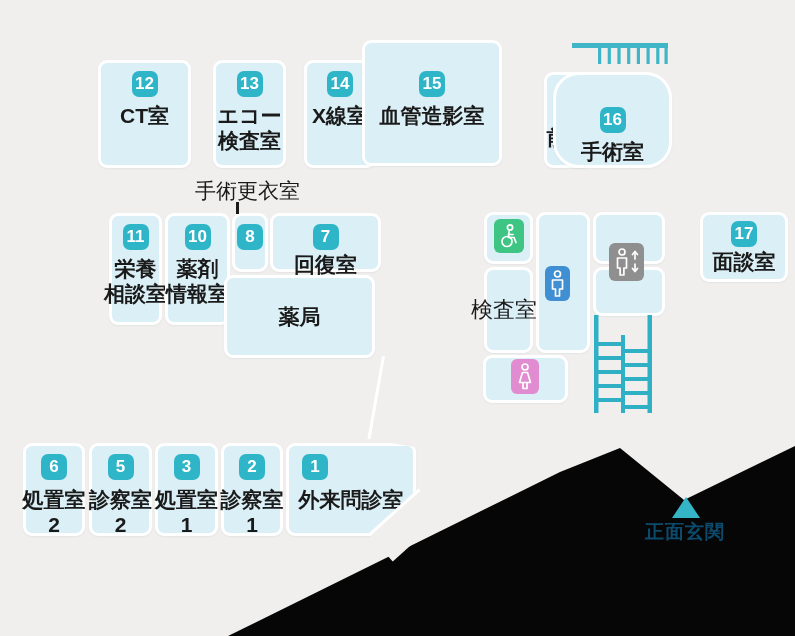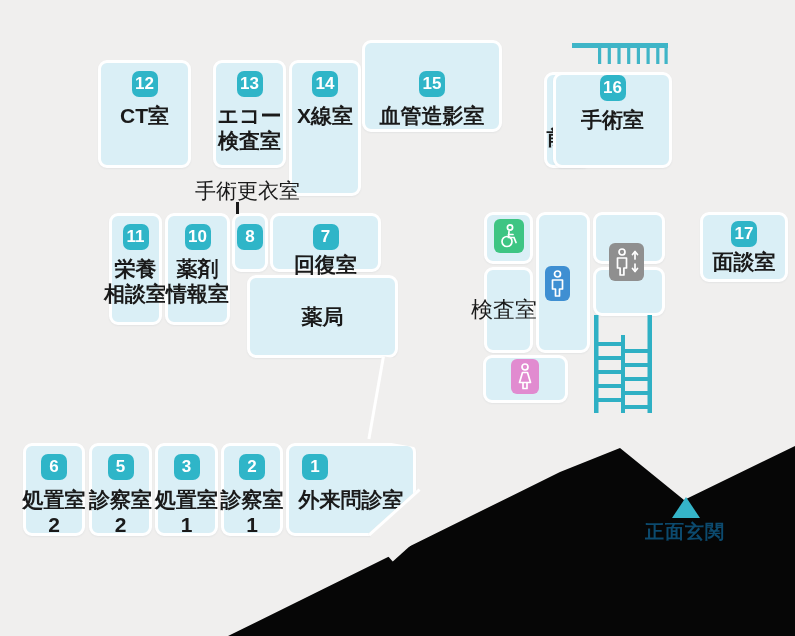--- a/index.html
+++ b/index.html
@@ -18,21 +18,21 @@
     background:#2fb5c8; color:#fff; border-radius:7px;
     font-size:17px; font-weight:700; line-height:26px; text-align:center;
     flex:0 0 auto;
   }
   .room-label {
     font-size:21px; font-weight:600; line-height:25px; color:#1a1a1a;
     white-space:pre-line; text-align:center; width:max-content; flex:0 0 auto;
   }
   .room--center { justify-content:center; padding-top:0; }
   .room--ante   { padding-top:50px;margin-left:40px; }
-  .room--op     { padding-top:0; }
+  .room--op     { padding-top:32px;border-radius:26px; }
   .room--angio  { padding-top:28px; }
   .room--plain  { padding:0; }
 
   .float-label { position:absolute; font-size:21px; font-weight:400; color:#1a1a1a; }
   .big-label   { position:absolute; font-size:24px; font-weight:600; color:#1a1a1a; }
 
   .connector { position:absolute; background:#1a1a1a; }
 
   .icon-tile { position:absolute; border-radius:6px; display:flex; align-items:center; justify-content:center; }
 
@@ -69,25 +69,25 @@
 
   <div class="room" style="left:98px;top:60px;width:93px;height:108px;z-index:2">
     <span class="badge">12</span>
     <span class="room-label">CT室</span>
   </div>
   <div class="room" style="left:213px;top:60px;width:73px;height:108px;z-index:2">
     <span class="badge">13</span>
     <span class="room-label">エコー
 検査室</span>
   </div>
-  <div class="room" style="left:289px;top:60px;width:72px;height:136px;z-index:2">
+  <div class="room" style="left:304px;top:60px;width:72px;height:108px;z-index:2">
     <span class="badge">14</span>
     <span class="room-label">X線室</span>
   </div>
-  <div class="room room--angio" style="left:362px;top:40px;width:140px;height:92px;z-index:2">
+  <div class="room room--angio" style="left:362px;top:40px;width:140px;height:126px;z-index:2">
     <span class="badge">15</span>
     <span class="room-label">血管造影室</span>
   </div>
   <div class="room room--ante" style="left:504px;top:72px;width:47px;height:96px;z-index:2">
     <span class="room-label">前室</span>
   </div>
   <div class="room room--op" style="left:553px;top:72px;width:119px;height:96px;z-index:2">
     <span class="badge">16</span>
     <span class="room-label">手術室</span>
   </div>
@@ -105,21 +105,21 @@
     <span class="room-label">薬剤
 情報室</span>
   </div>
   <div class="room" style="left:232px;top:213px;width:36px;height:59px;z-index:2">
     <span class="badge">8</span>
   </div>
   <div class="room" style="left:270px;top:213px;width:111px;height:59px;gap:2px;z-index:2">
     <span class="badge">7</span>
     <span class="room-label">回復室</span>
   </div>
-  <div class="room room--center" style="left:247px;top:275px;width:151px;height:83px;z-index:3">
+  <div class="room room--center" style="left:224px;top:275px;width:151px;height:83px;z-index:3">
     <span class="room-label">薬局</span>
   </div>
 
   <div class="wedge" style="left:382px;top:356px;width:50px;height:84px;border-left:3px solid #fff;transform:rotate(10deg);transform-origin:top left;z-index:4"></div>
 
   <div class="room" style="left:23px;top:443px;width:62px;height:93px;gap:7px;z-index:2">
     <span class="badge">6</span>
     <span class="room-label">処置室
 2</span>
   </div>

